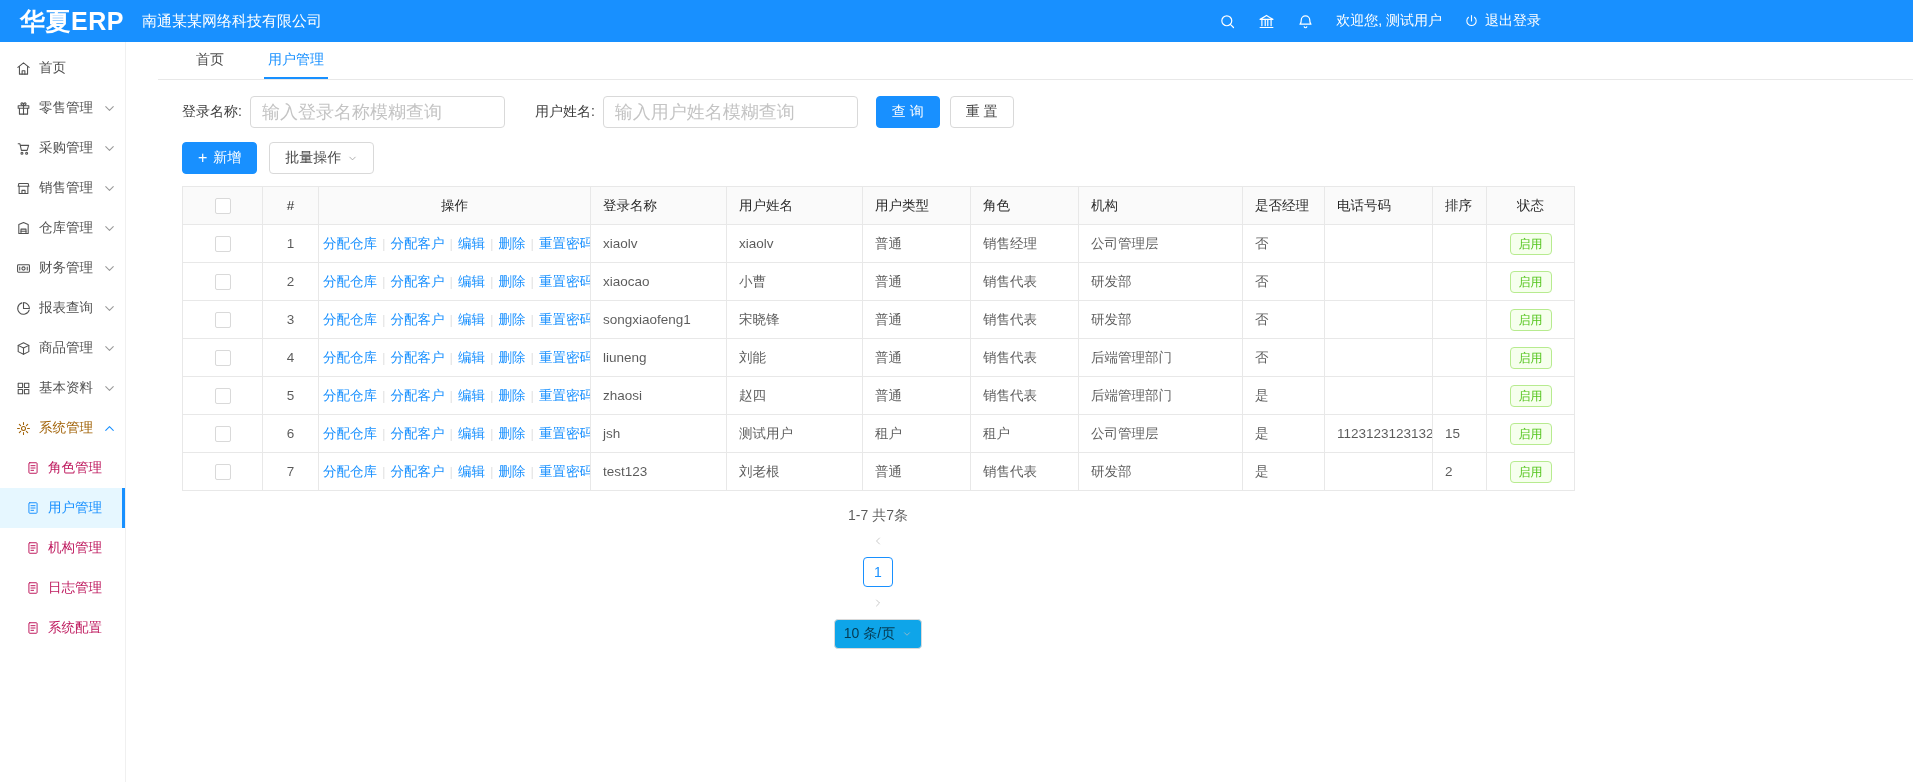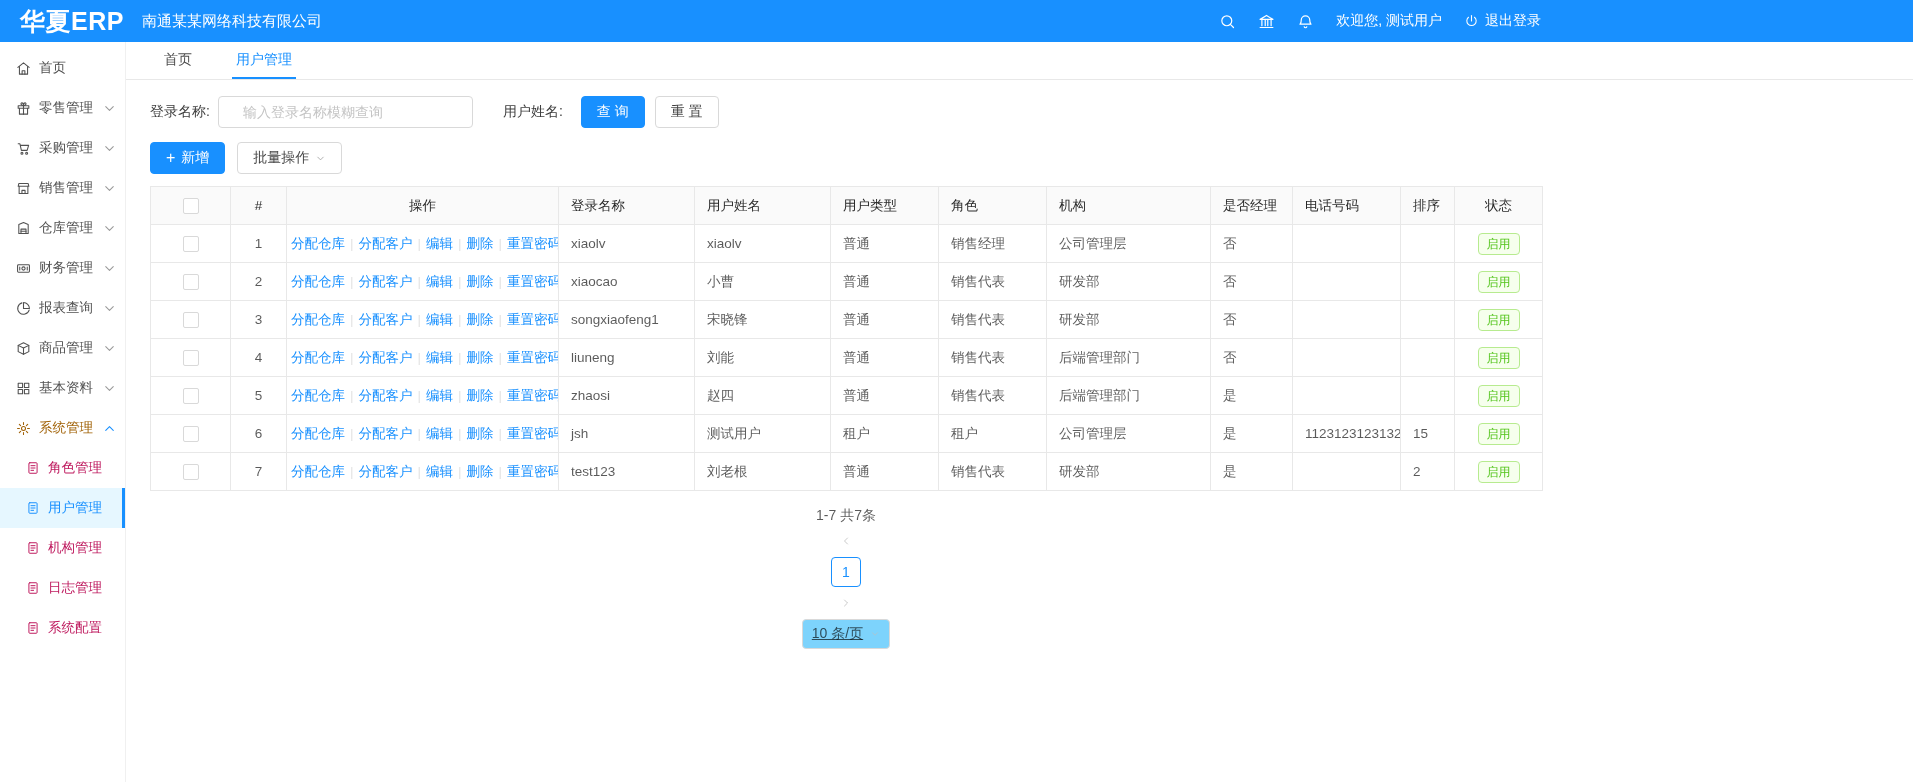--- a/index.html
+++ b/index.html
@@ -23,21 +23,21 @@
   .logo { width: 126px; padding-left: 20px; font-size: 25px; font-weight: bold; letter-spacing: .5px; white-space: nowrap; }
   .company { margin-left: 16px; font-size: 15px; white-space: nowrap; }
   .topbar-right { position: absolute; right: 372px; top: 0; height: 42px; display: flex; align-items: center; gap: 22px; }
   .tb-icon { display: inline-flex; cursor: pointer; }
   .tb-icon svg { width: 17px; height: 17px; display: block; }
   .welcome { font-size: 14px; white-space: nowrap; }
   .logout { display: inline-flex; align-items: center; gap: 6px; cursor: pointer; white-space: nowrap; }
   .logout svg { width: 15px; height: 15px; display: block; }
 
   
-  .main { flex: 1; display: flex; min-height: 0; }
+  .main { flex: 1; display: flex; min-height: 0; gap: 32px; }
   .sidebar { width: 126px; flex-shrink: 0; background: #fff; border-right: 1px solid #f0f0f0; padding-top: 6px; overflow: hidden; }
   .side-item { height: 40px; display: flex; align-items: center; padding: 0 8px 0 16px; color: #515151; cursor: pointer; white-space: nowrap; }
   .side-item.open { color: #a16207; }
   .side-item .icn { display: inline-flex; }
   .side-item .icn svg { width: 15px; height: 15px; }
   .side-label { margin-left: 8px; flex: 1; font-size: 13.5px; }
   .chev { display: inline-flex; color: #9a9a9a; }
   .chev svg { width: 10px; height: 10px; }
   .side-item.open .chev { color: #1890ff; }
   .side-sub { height: 40px; display: flex; align-items: center; padding-left: 26px; color: #be185d; cursor: pointer; border-right: 3px solid transparent; white-space: nowrap; }
@@ -49,21 +49,21 @@
   .content { flex: 1; display: flex; flex-direction: column; min-width: 0; background: #fff; }
   .tabbar { height: 38px; flex-shrink: 0; border-bottom: 1px solid #e8e8e8; display: flex; align-items: stretch; padding-left: 34px; gap: 36px; background: #fff; }
   .tab { display: flex; align-items: center; padding: 0 4px; font-size: 14px; color: rgba(0,0,0,0.72); cursor: pointer; border-bottom: 2px solid transparent; }
   .tab.active { color: #1890ff; border-bottom-color: #1890ff; }
 
   .page { padding: 16px 24px 0 24px; width: 1416px; }
 
   
   .search-row { display: flex; align-items: center; margin-bottom: 14px; }
   .search-row label { font-size: 14px; color: rgba(0,0,0,0.78); white-space: nowrap; }
-  .inp { width: 255px; height: 32px; border: 1px solid #d9d9d9; border-radius: 4px; padding: 0 24px; font-size: 14px; margin-left: 8px; outline: none; color: rgba(0,0,0,0.75); font-family: inherit; }
+  .inp { width: 255px; height: 32px; border: 1px solid #d9d9d9; border-radius: 4px; padding: 0 11px; font-size: 18px; margin-left: 8px; outline: none; color: rgba(0,0,0,0.75); font-family: inherit; }
   .inp::placeholder { color: #c4c4c4; }
   .sp-30 { width: 30px; flex-shrink: 0; }
   .sp-18 { width: 18px; flex-shrink: 0; }
   .sp-10 { width: 10px; flex-shrink: 0; }
   .btn { height: 32px; padding: 0 15px; border: 1px solid #d9d9d9; background: #fff; border-radius: 4px; font-size: 14px; color: rgba(0,0,0,0.75); cursor: pointer; white-space: nowrap; display: inline-flex; align-items: center; gap: 6px; font-family: inherit; }
   .btn.primary { background: #1890ff; border-color: #1890ff; color: #fff; }
   .btn .chev svg { width: 11px; height: 11px; }
   .plus { font-size: 16px; line-height: 1; }
   .toolbar-row { display: flex; gap: 12px; margin-bottom: 12px; }
 
@@ -76,21 +76,21 @@
   td.ops a { color: #1890ff; text-decoration: none; cursor: pointer; }
   td.ops .sep { color: #e4e4e4; margin: 0 5px; }
   .cbx { display: inline-block; width: 16px; height: 16px; border: 1px solid #d9d9d9; border-radius: 2px; background: #fff; vertical-align: middle; cursor: pointer; }
   .badge { display: inline-block; padding: 1px 8px; font-size: 12px; line-height: 18px; color: #52c41a; background: #f6ffed; border: 1px solid #b7eb8f; border-radius: 4px; }
 
   
   .pagination { width: 1392px; display: flex; justify-content: flex-end; align-items: center; gap: 10px; margin-top: 16px; font-size: 14px; color: rgba(0,0,0,0.65); flex-direction: column; }
   .pg-arrow { display: inline-flex; color: rgba(0,0,0,0.25); cursor: default; }
   .pg-arrow svg { width: 12px; height: 12px; }
   .pg-page { min-width: 30px; height: 30px; line-height: 28px; text-align: center; border: 1px solid #1890ff; color: #1890ff; border-radius: 4px; background: #fff; cursor: pointer; }
-  .pg-size { height: 30px; border: 1px solid #d9d9d9; border-radius: 4px; padding: 0 9px; display: inline-flex; align-items: center; gap: 7px; background: #7dd3fc; cursor: pointer; text-decoration: underline; }
+  .pg-size { height: 30px; border: 1px solid #d9d9d9; border-radius: 4px; padding: 0 9px; display: inline-flex; align-items: center; gap: 7px; background: #0ea5e9; cursor: pointer; }
   .pg-size .chev { color: #bfbfbf; }
   .pg-size .chev svg { width: 10px; height: 10px; }
 </style>
 </head>
 <body>
 
 <div class="app">
 
   <header class="topbar">
     <div class="logo">华夏ERP</div>
@@ -332,20 +332,21 @@
           <div class="tab active">用户管理</div>
         </div>
 
       <div class="page">
 
         <div class="search-row">
           <label>登录名称:</label>
           <input class="inp" type="text" placeholder="输入登录名称模糊查询" style="">
           <span class="sp-30"></span>
           <label>用户姓名:</label>
+          <input class="inp" type="text" placeholder="输入用户姓名模糊查询" style="">
           <span class="sp-18"></span>
           <button class="btn primary">查 询</button>
           <span class="sp-10"></span>
           <button class="btn">重 置</button>
         </div>
 
         <div class="toolbar-row">
           <button class="btn primary">
             <span class="plus">+</span>
             <span>新增</span>

